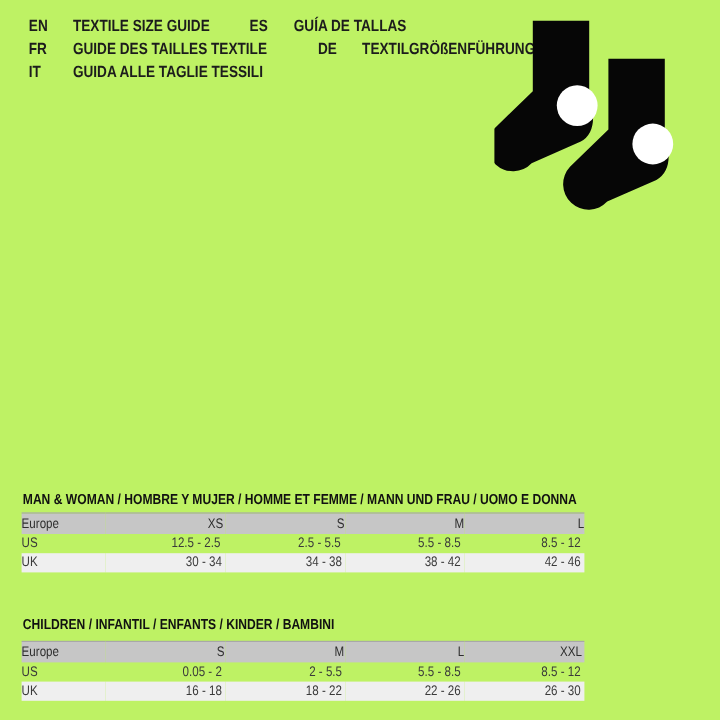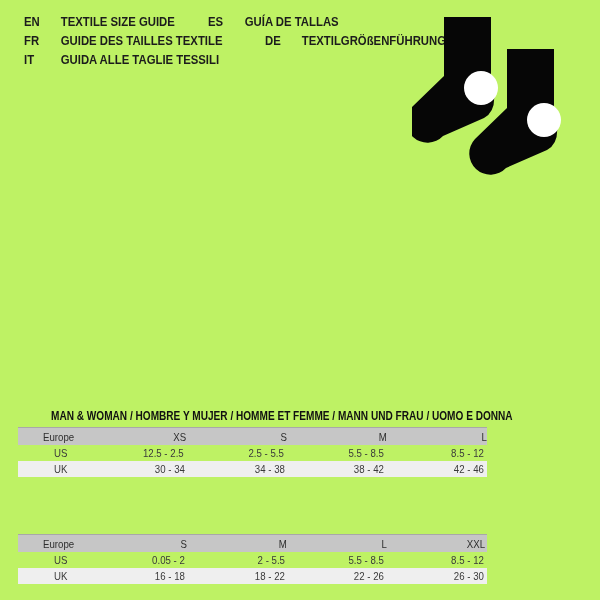--- a/index.html
+++ b/index.html
@@ -25,42 +25,42 @@
   .category-heading {
     position: absolute; left: 24px; top: 105px;
     font-size: 13.5px; font-weight: bold; line-height: 19px;
   }
 
   
   .socks-icon { position: absolute; left: 412px; top: 17px; width: 152px; height: 158px; }
 
   
   .table-title { position: absolute; left: 19px; font-size: 12px; font-weight: bold; line-height: 14px; color: #111111; }
-  .t1-title { top: 409px; margin-left: 32px; }
+  .t1-title { top: 409px; }
   .t2-title { top: 513px; }
   .size-table { position: absolute; left: 18px; border-collapse: collapse; table-layout: fixed; width: 469px; }
   .t1-table { top: 427px; }
   .t2-table { top: 534px; }
   .size-table col.c0 { width: 70px; }
   .size-table col.cn { width: 99.75px; }
   .size-table th, .size-table td {
     padding: 0; margin: 0;
     font-size: 11.5px; font-weight: 400;
     text-align: right; vertical-align: middle;
     color: #3a3a3a;
   }
   .size-table thead th {
     height: 17px;
     background: #c6c6c6;
     border-top: 1px solid #a8a8a8;
     color: #2e2e2e;
   }
   .size-table tbody td { height: 16px; margin-left: 27px; }
   .size-table tbody tr.row-alt { background: #efefef; }
-  .size-table th:first-child, .size-table td:first-child { text-align: center; padding-left: 17px; }
+  .size-table th:first-child, .size-table td:first-child { text-align: left; padding-left: 0; }
 </style>
 </head>
 <body>
 
 <div class="canvas">
 
   <div class="lang-list">
     <div class="lang-row cond">
       <span class="lang-code">EN</span>
       <span class="lang-label">TEXTILE SIZE GUIDE</span>
@@ -127,20 +127,23 @@
       <tr class="row-alt">
         <td><span class="cond">UK</span></td>
         <td><span class="cond-c">30 - 34</span></td>
         <td><span class="cond-c">34 - 38</span></td>
         <td><span class="cond-c">38 - 42</span></td>
         <td><span class="cond-c">42 - 46</span></td>
       </tr>
     </tbody>
   </table>
 
+  <div class="table-title t2-title">
+    <span class="cond">CHILDREN / INFANTIL / ENFANTS / KINDER / BAMBINI</span>
+  </div>
   <table class="size-table t2-table">
     <colgroup>
         <col class="c0">
         <col class="cn">
         <col class="cn">
         <col class="cn">
         <col class="cn">
       </colgroup>
     <thead>
       <tr>

